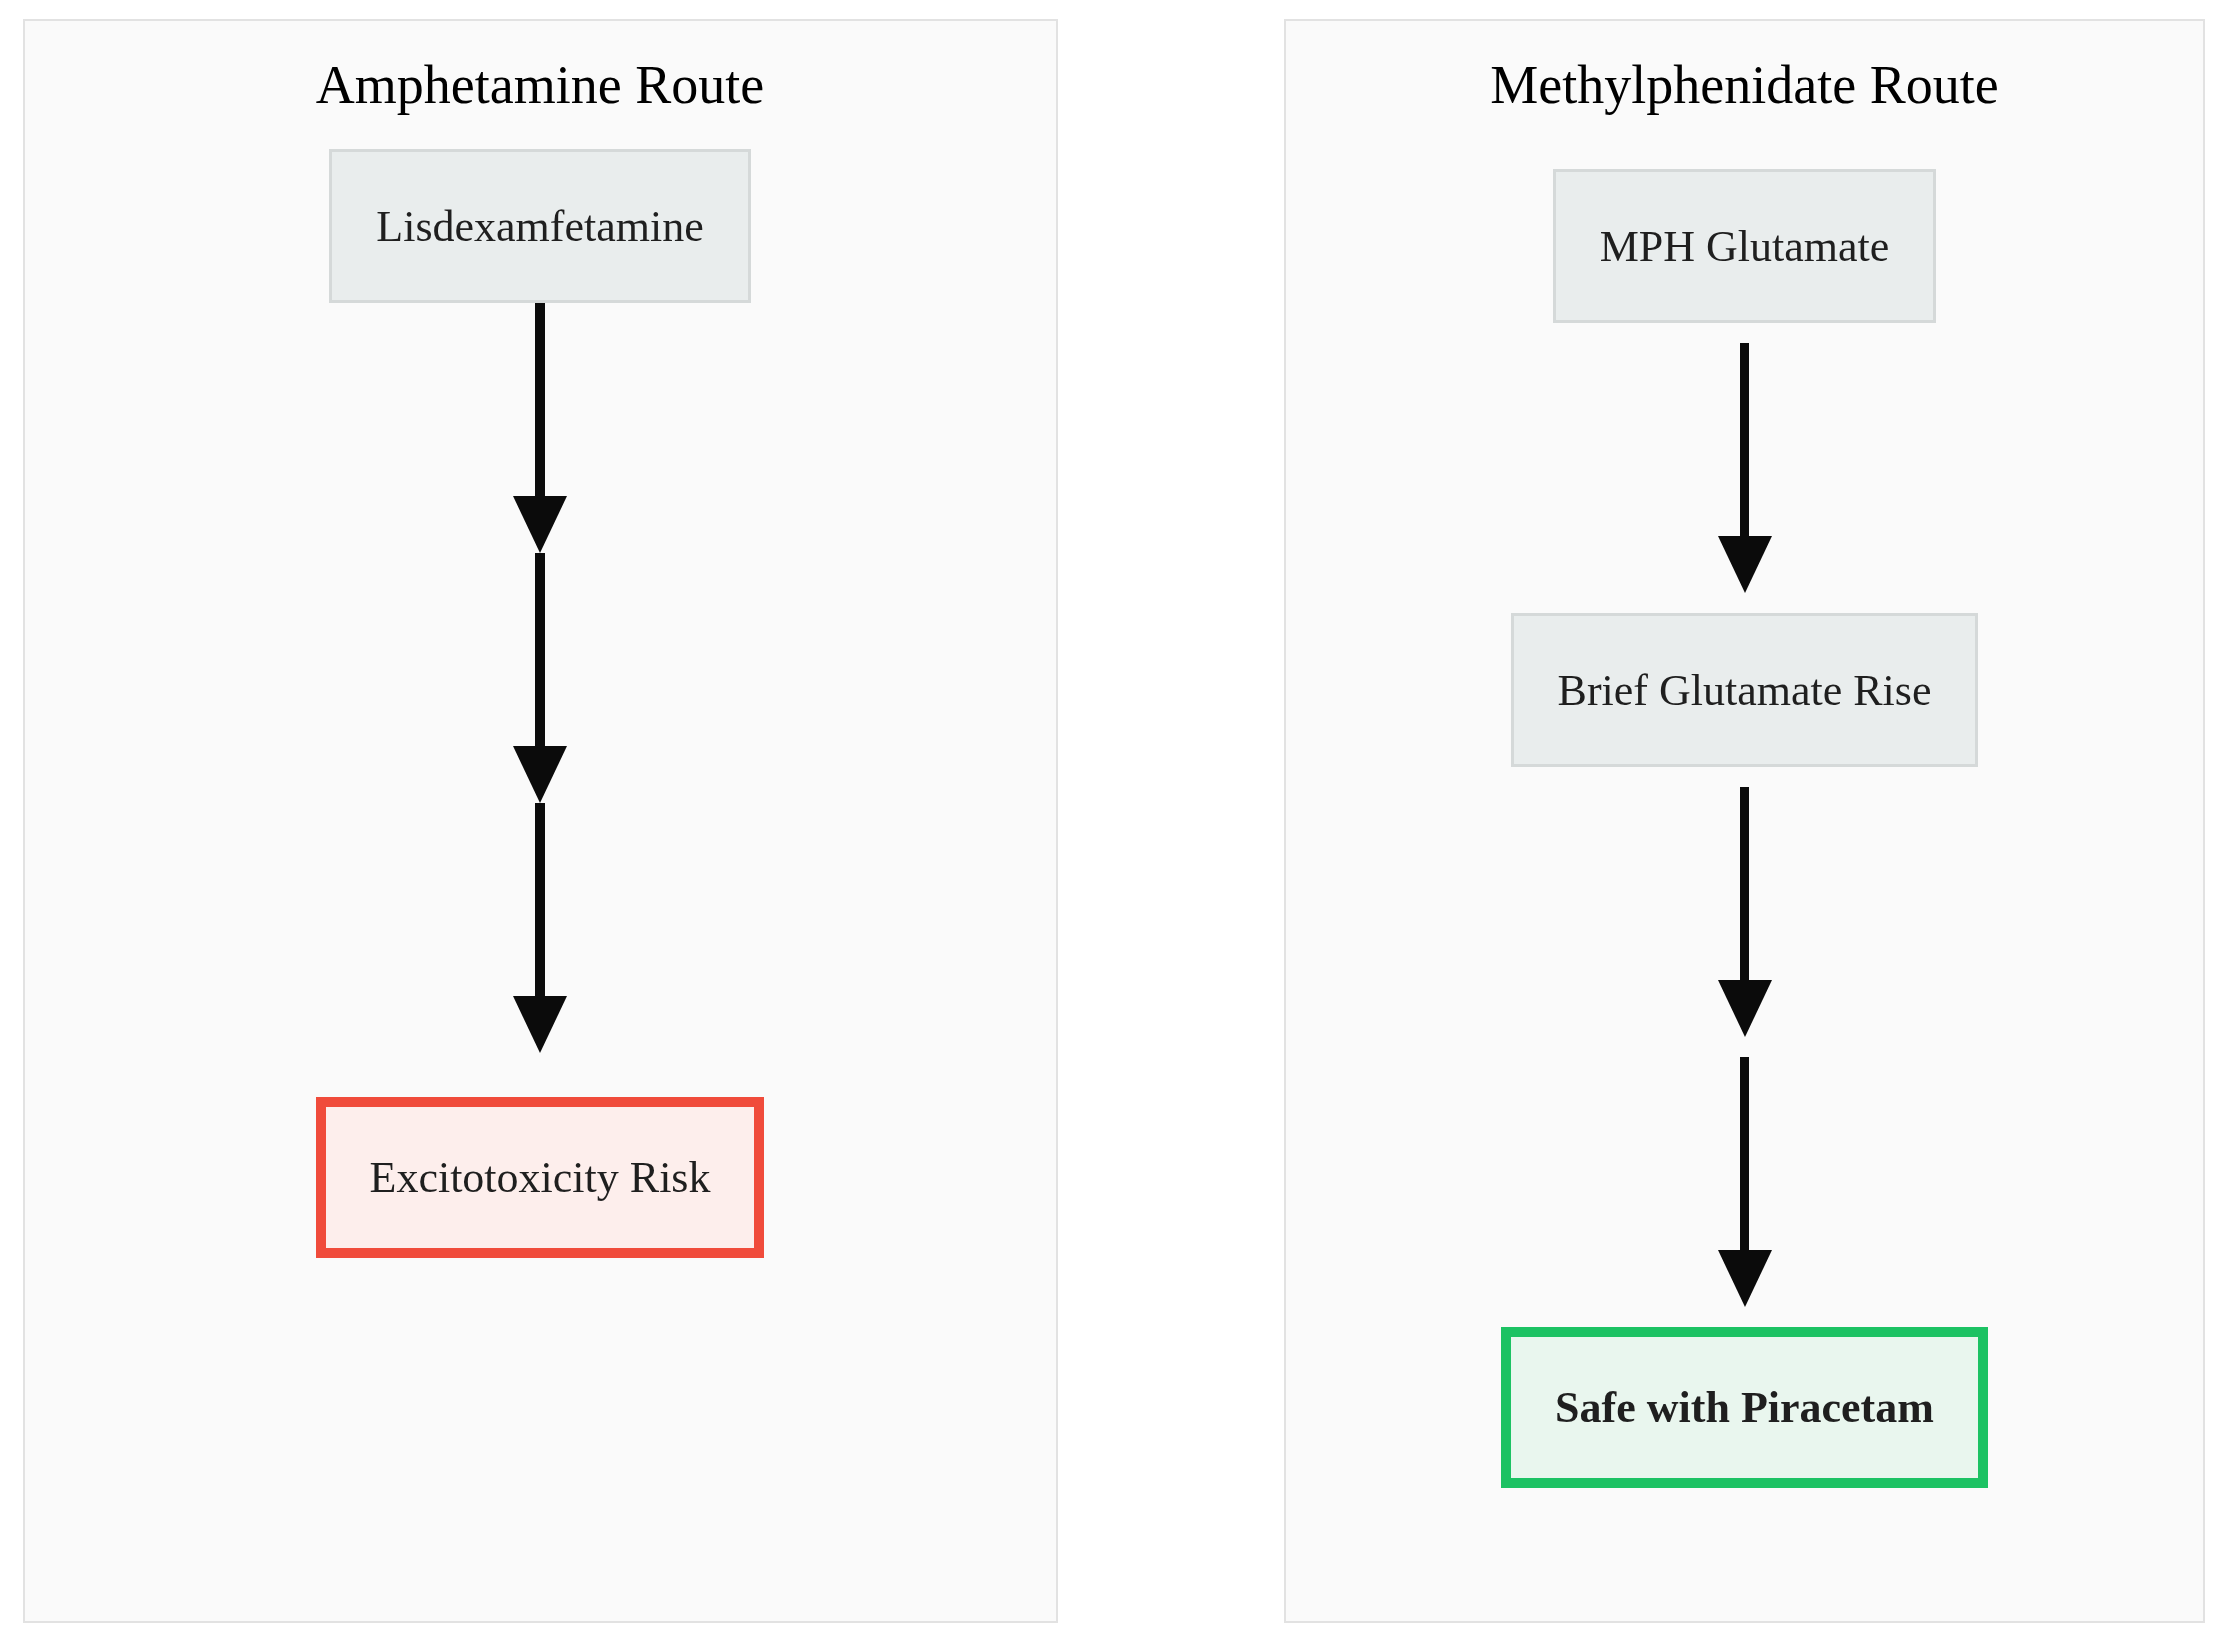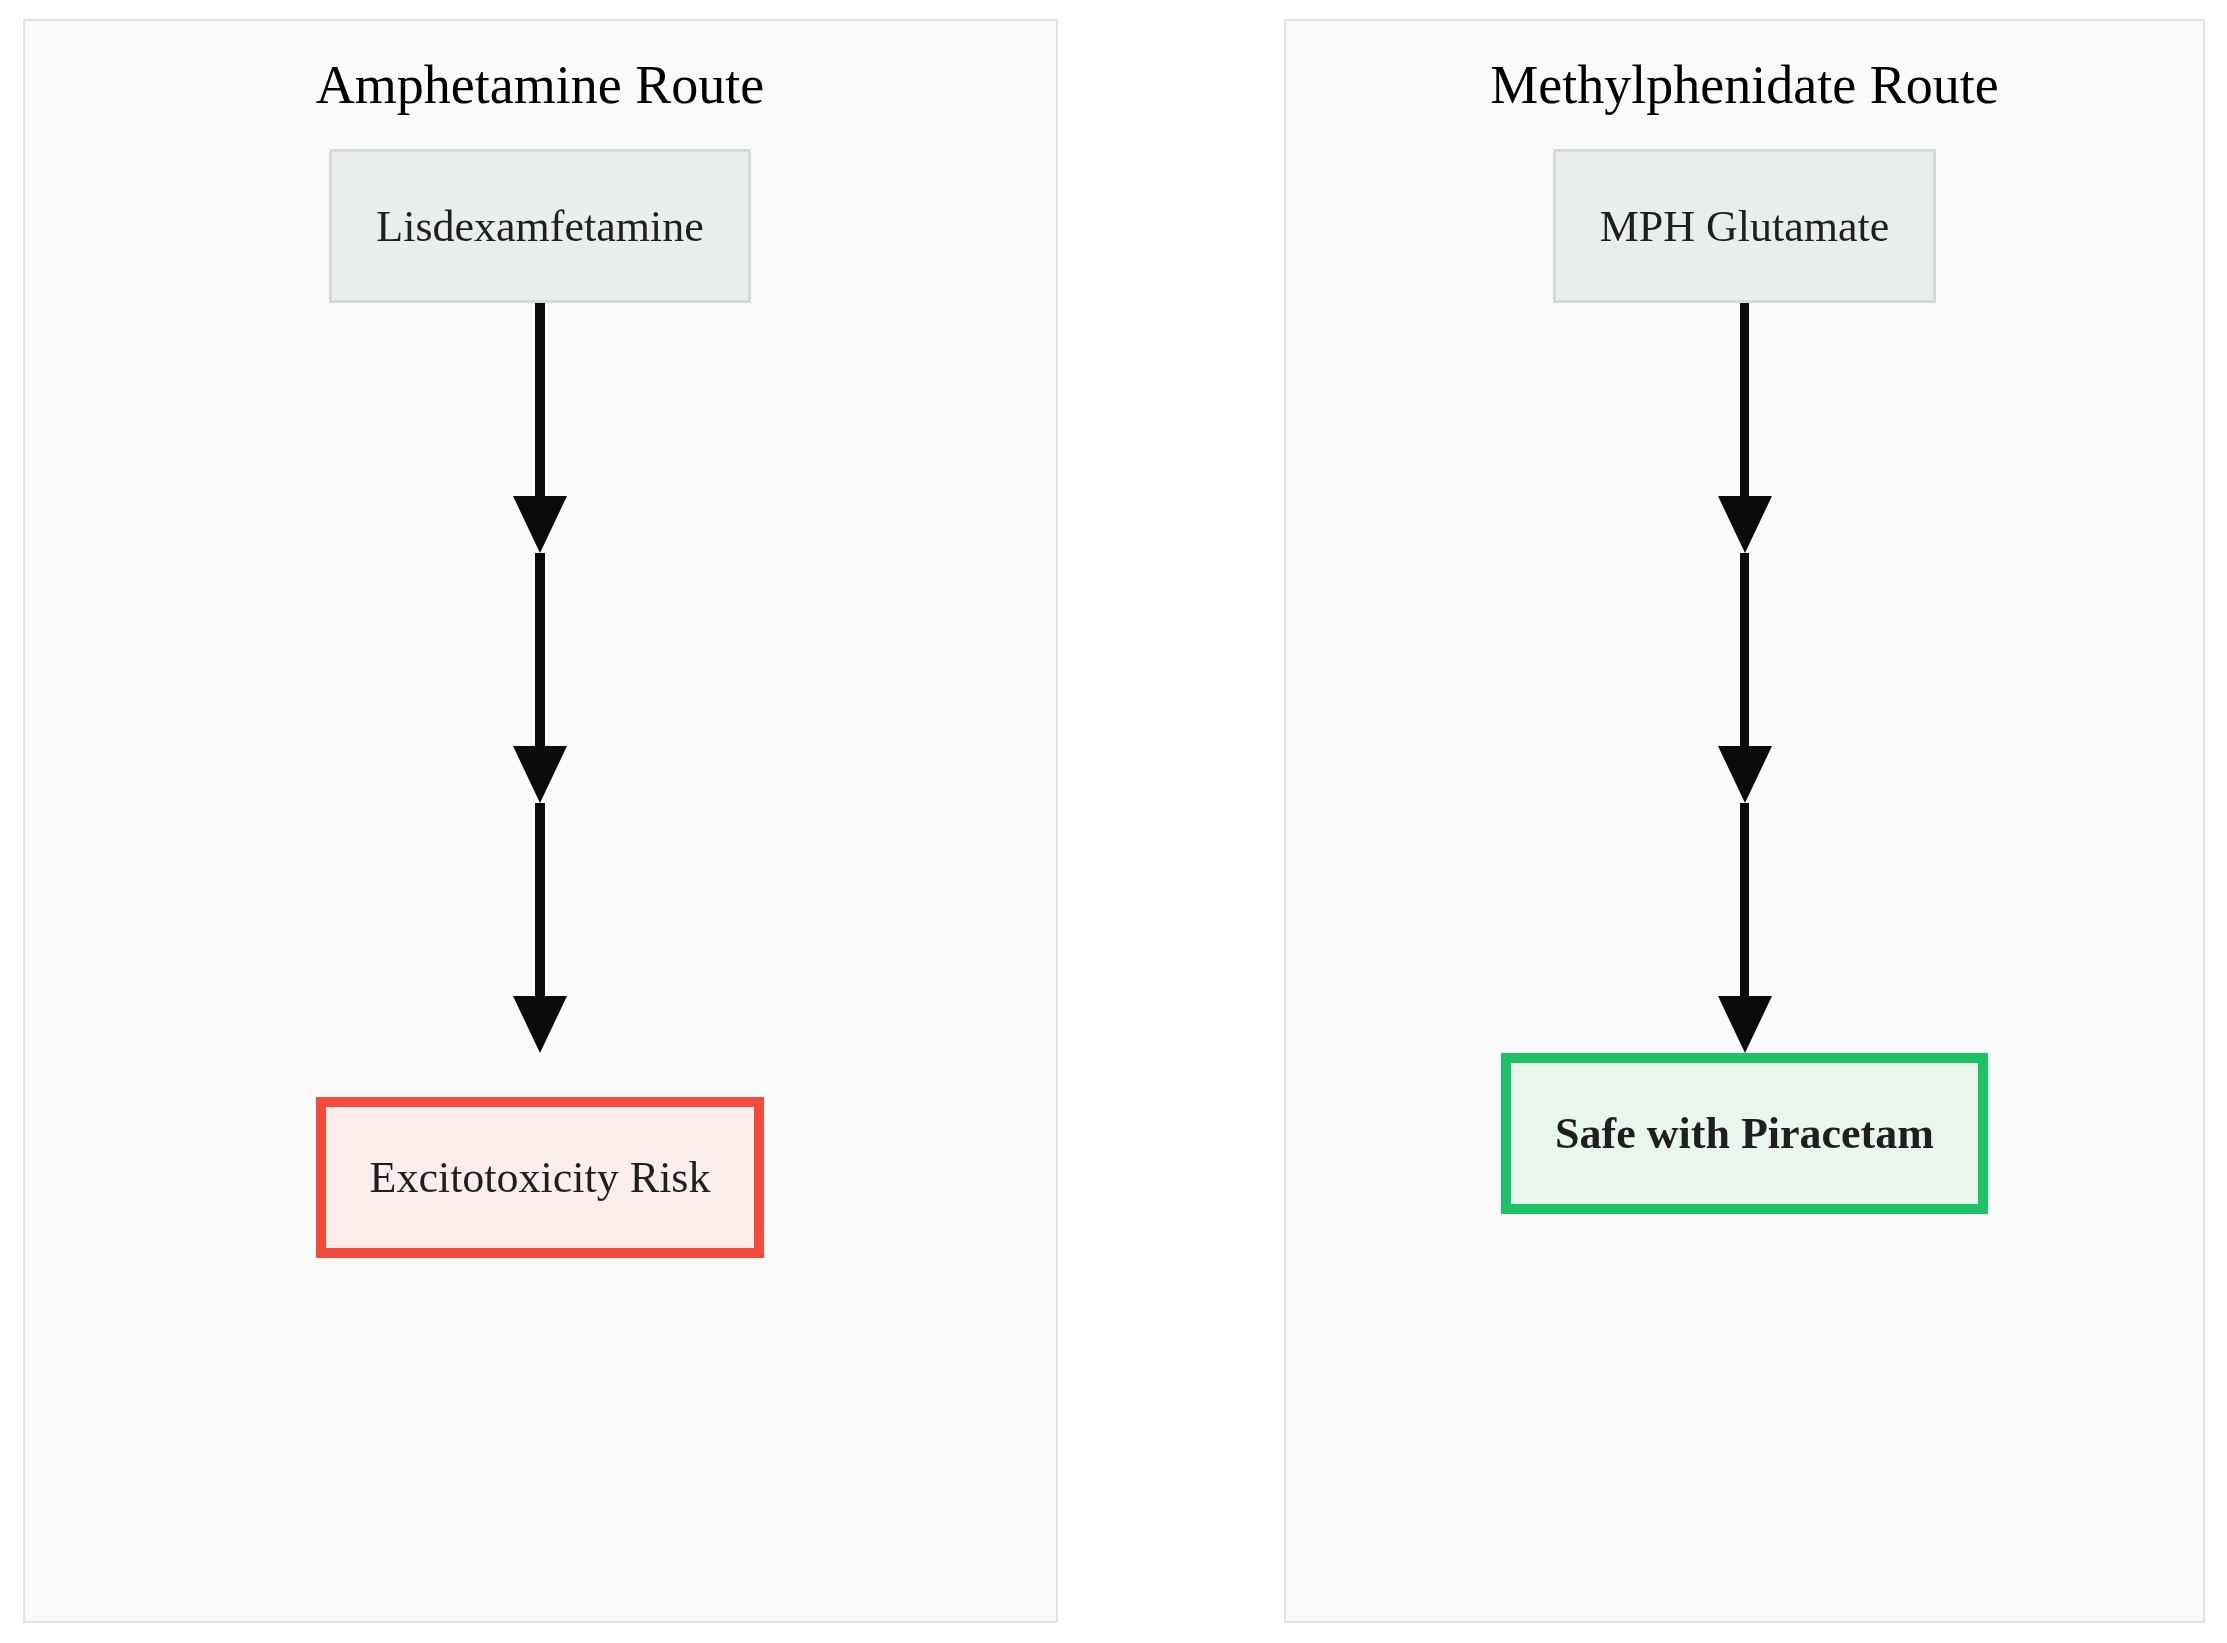--- a/index.html
+++ b/index.html
@@ -22,21 +22,21 @@
     height: 1604px;
     box-sizing: border-box;
     background: var(--panel-fill, #fafafa);
     border: 2.3px solid var(--panel-border, #e2e2e2);
     display: flex;
     flex-direction: column;
     align-items: center;
     padding-top: 22.5px;
   }
   .panel.left  { left: 22.5px;   width: 1035px; }
-  .panel.right { left: 1284px; width: 921px; }
+  .panel.right { left: 1284px; width: 921px; gap: 20px; }
 
   .panel-title {
     margin: 0 0 22.5px 0;
     height: 83px;
     line-height: 83px;
     font-size: 54px;
     font-weight: 400;
     color: #000000;
     white-space: nowrap;
   }
@@ -122,20 +122,21 @@
   <section class="panel right">
     <h2 class="panel-title">Methylphenidate Route</h2>
 
     <div class="node">MPH Glutamate</div>
 
     <div class="arrow">
       <div class="shaft"></div>
       <div class="head"></div>
     </div>
 
+    <div class="node">Brief Glutamate Rise</div>
 
     <div class="arrow">
       <div class="shaft"></div>
       <div class="head"></div>
     </div>
 
 
     <div class="arrow">
       <div class="shaft"></div>
       <div class="head"></div>

